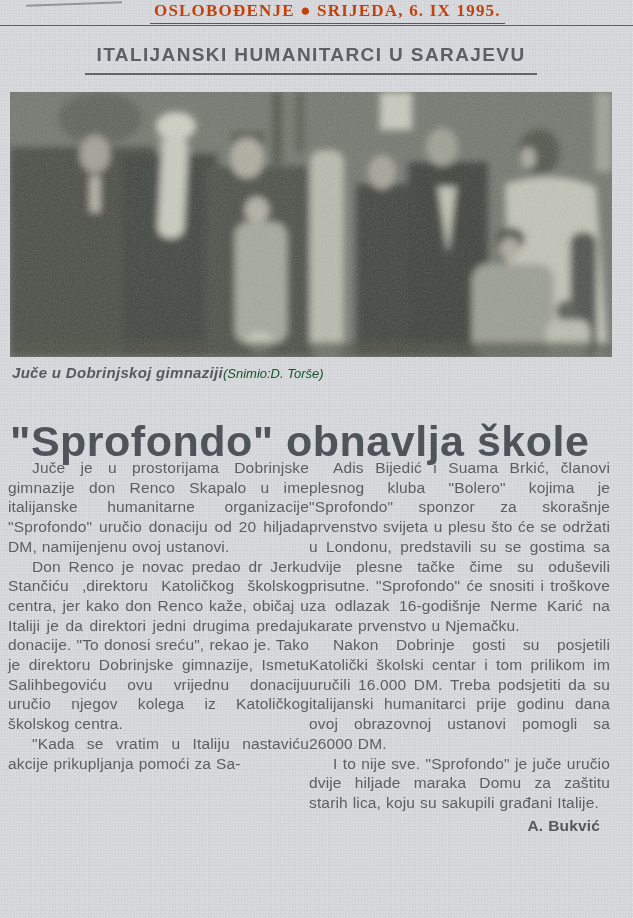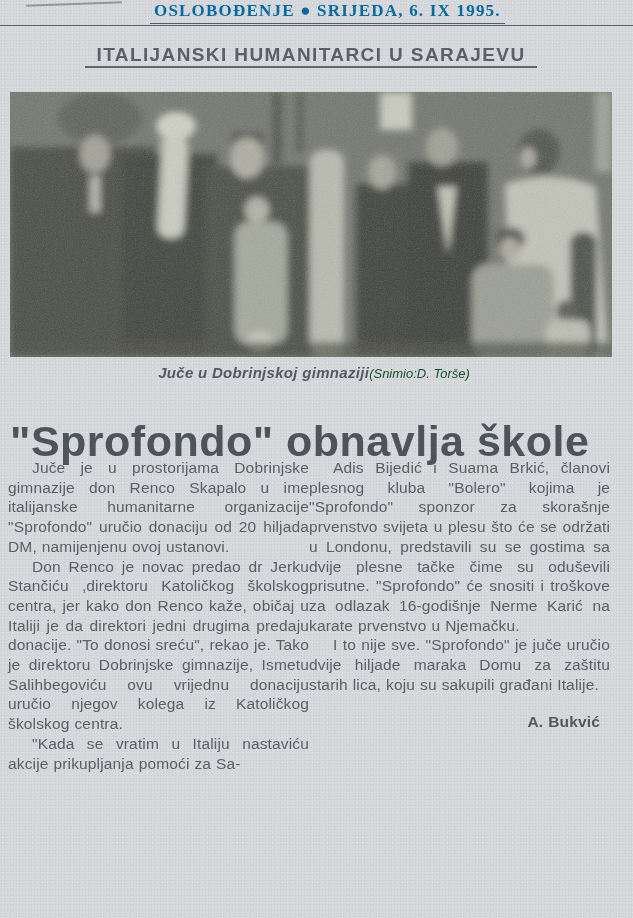--- a/index.html
+++ b/index.html
@@ -14,58 +14,58 @@
     color:#585d63;
   }
   .top-edge-mark{
     position:absolute;top:3px;left:26px;width:96px;
     border-top:2px solid rgba(90,96,104,.55);transform:rotate(-2deg);
   }
   .masthead{
     position:absolute;top:1px;left:150px;
     font-family:"Liberation Serif", serif;
     font-size:17px;font-weight:700;letter-spacing:1.2px;
-    color:#0369a1;border-bottom:1.6px solid #565c64;padding:0 4px 2px 4px;
+    color:#c2410c;border-bottom:1.6px solid #565c64;padding:0 4px 2px 4px;
     white-space:nowrap;
   }
   .top-rule{
     position:absolute;top:25px;left:0;width:633px;
     border-top:1.7px solid #5a6067;
   }
   .kicker{
     position:absolute;top:44px;left:85px;width:452px;
     text-align:center;font-weight:700;font-size:19px;letter-spacing:1.4px;
-    color:#5b6067;border-bottom:2px solid #60656c;
+    color:#5b6067;padding-bottom:7px;border-bottom:2px solid #60656c;
     white-space:nowrap;
   }
   .photo-frame{
     position:absolute;top:92px;left:10px;width:602px;height:265px;
     background:#72766d;overflow:hidden;
   }
   .photo-frame svg{display:block;}
   .caption-row{
     position:absolute;top:364px;left:12px;width:604px;
-    display:flex;justify-content:center;align-items:baseline;
+    display:flex;justify-content:flex-start;align-items:baseline;
   }
   .caption-left{font-style:italic;font-weight:700;font-size:15px;color:#555a61;letter-spacing:.3px;}
   .caption-right{font-style:italic;font-size:13px;color:#14532d;}
   .headline{
     position:absolute;top:388px;left:10px;width:618px;
     font-size:43px;font-weight:700;letter-spacing:.5px;
     color:#4f545b;white-space:nowrap;
   }
   .columns{
     position:absolute;top:458px;left:8px;width:616px;
     display:flex;gap:0;
   }
   .col{width:301px;font-size:15.5px;line-height:19.7px;text-align:justify;
        color:#5a5f64;letter-spacing:.15px;word-spacing:.5px;}
   .col p{margin:0;text-indent:24px;}
   .col p.cont{text-indent:0;}
-  .byline{text-align:right;font-weight:700;padding-right:10px;margin-top:18px;
+  .byline{text-align:right;font-weight:700;padding-right:10px;margin-top:3px;
           font-size:15.5px;color:#53585e;}
 </style>
 </head>
 <body>
 
 <div class="top-edge-mark"></div>
 
 <div class="masthead">OSLOBOĐENJE ● SRIJEDA, 6. IX 1995.</div>
 <div class="top-rule"></div>
 
@@ -144,16 +144,17 @@
 <h1 class="headline">"Sprofondo" obnavlja škole</h1>
 
 <div class="columns">
   <div class="col">
     <p>Juče je u prostorijama Dobrinjske gimnazije don Renco Skapalo u ime italijanske humanitarne organizacije "Sprofondo" uručio donaciju od 20 hiljada DM, namijenjenu ovoj ustanovi.</p>
     <p>Don Renco je novac predao dr Jerku Stančiću ,direktoru Katoličkog školskog centra, jer kako don Renco kaže, običaj u Italiji je da direktori jedni drugima predaju donacije. "To donosi sreću", rekao je. Tako je direktoru Dobrinjske gimnazije, Ismetu Salihbegoviću ovu vrijednu donaciju uručio njegov kolega iz Katoličkog školskog centra.</p>
     <p>"Kada se vratim u Italiju nastaviću akcije prikupljanja pomoći za Sa-</p>
   </div>
   <div class="col">
     <p>Adis Bijedić i Suama Brkić, članovi plesnog kluba "Bolero" kojima je "Sprofondo" sponzor za skorašnje prvenstvo svijeta u plesu što će se održati u Londonu, predstavili su se gostima sa dvije plesne tačke čime su oduševili prisutne. "Sprofondo" će snositi i troškove za odlazak 16-godišnje Nerme Karić na karate prvenstvo u Njemačku.</p>
+    <p>Nakon Dobrinje gosti su posjetili Katolički školski centar i tom prilikom im uručili 16.000 DM. Treba podsjetiti da su italijanski humanitarci prije godinu dana ovoj obrazovnoj ustanovi pomogli sa 26000 DM.</p>
     <p>I to nije sve. "Sprofondo" je juče uručio dvije hiljade maraka Domu za zaštitu  starih lica, koju su sakupili građani Italije.</p>
     <div class="byline">A. Bukvić</div>
   </div>
 </div>
 
 </body></html>

